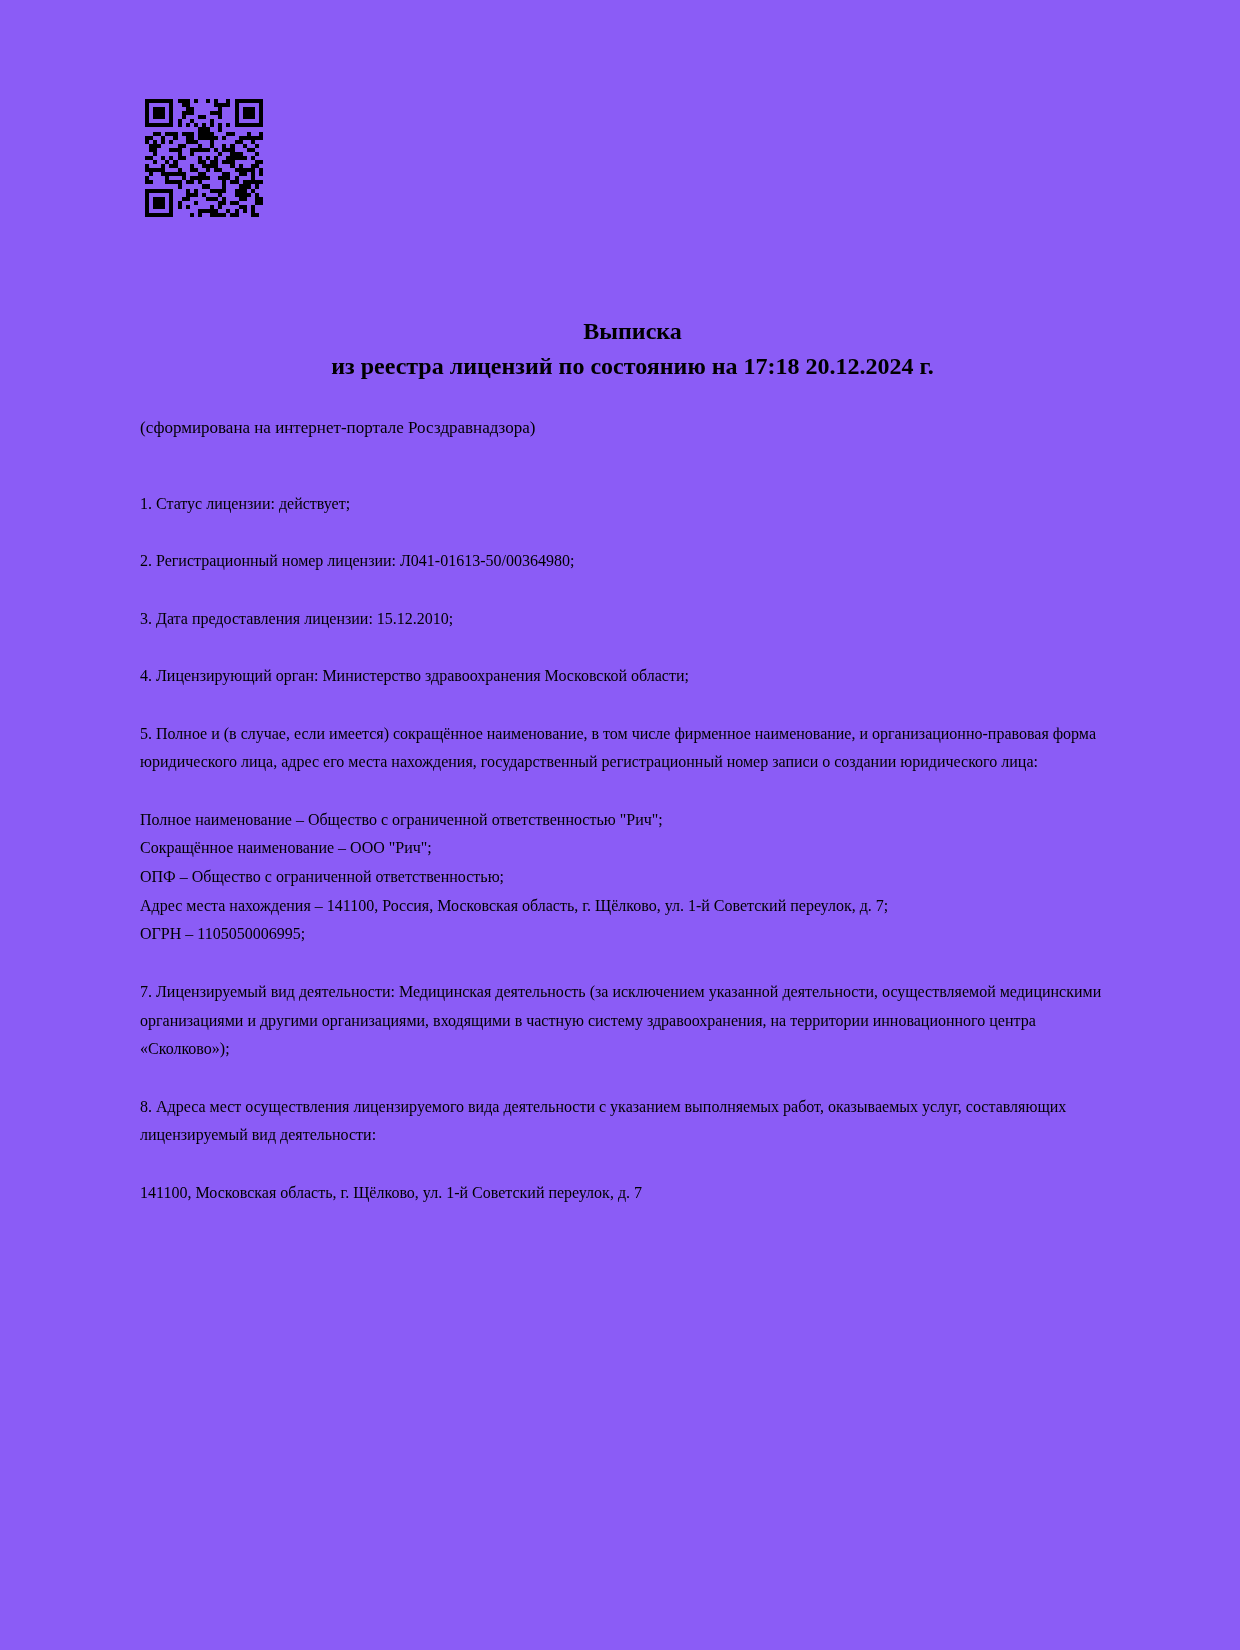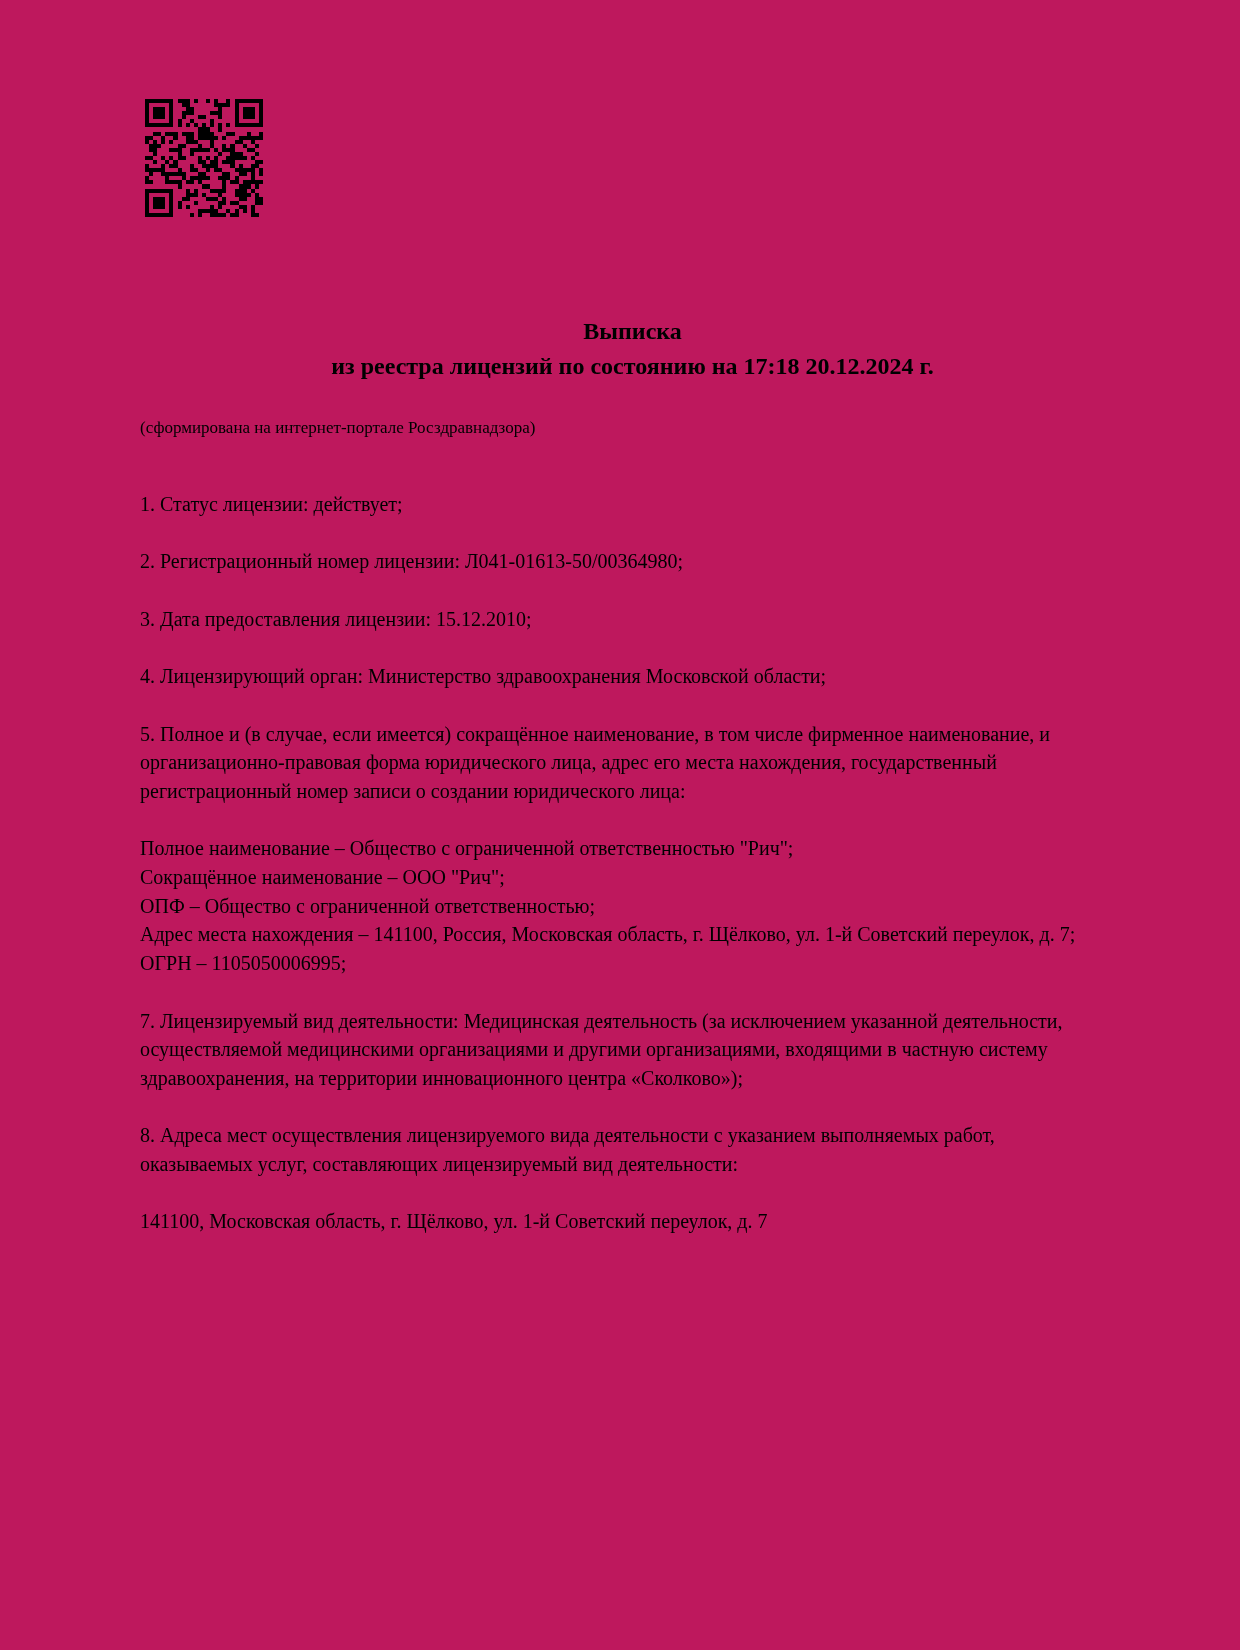--- a/index.html
+++ b/index.html
@@ -1,21 +1,21 @@
 <!DOCTYPE html>
 <html><head>
 <meta charset="utf-8">
 <style>
   * { box-sizing: border-box; }
   html, body { margin: 0; padding: 0; background: #ffffff; }
   .page {
     position: relative;
     width: 1240px;
     height: 1650px;
-    background: #be185d;
+    background: #8b5cf6;
     font-family: "Liberation Serif", serif;
     color: #000000;
     overflow: hidden;
   }
   .qr {
     position: absolute;
     left: 145px;
     top: 99px;
     width: 118px;
     height: 118px;
@@ -46,21 +46,21 @@
     width: 985px;
     text-align: left;
     font-size: 17px;
     line-height: 22px;
   }
   .doc-body {
     position: absolute;
     left: 140px;
     top: 490px;
     width: 968px;
-    font-size: 20px;
+    font-size: 16px;
     line-height: 28.7px;
   }
   .block { margin: 0 0 28.7px 0; }
   .line { margin: 0; }
 </style>
 </head>
 <body>
 
 <main class="page">
 

